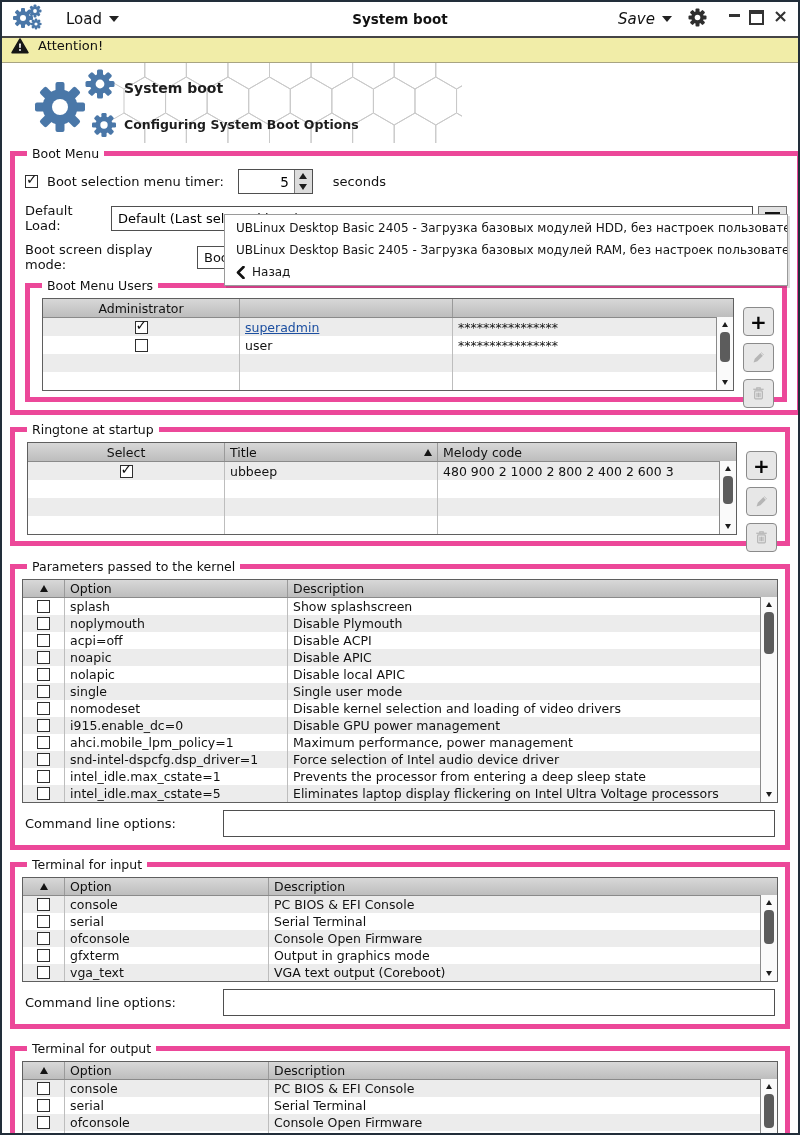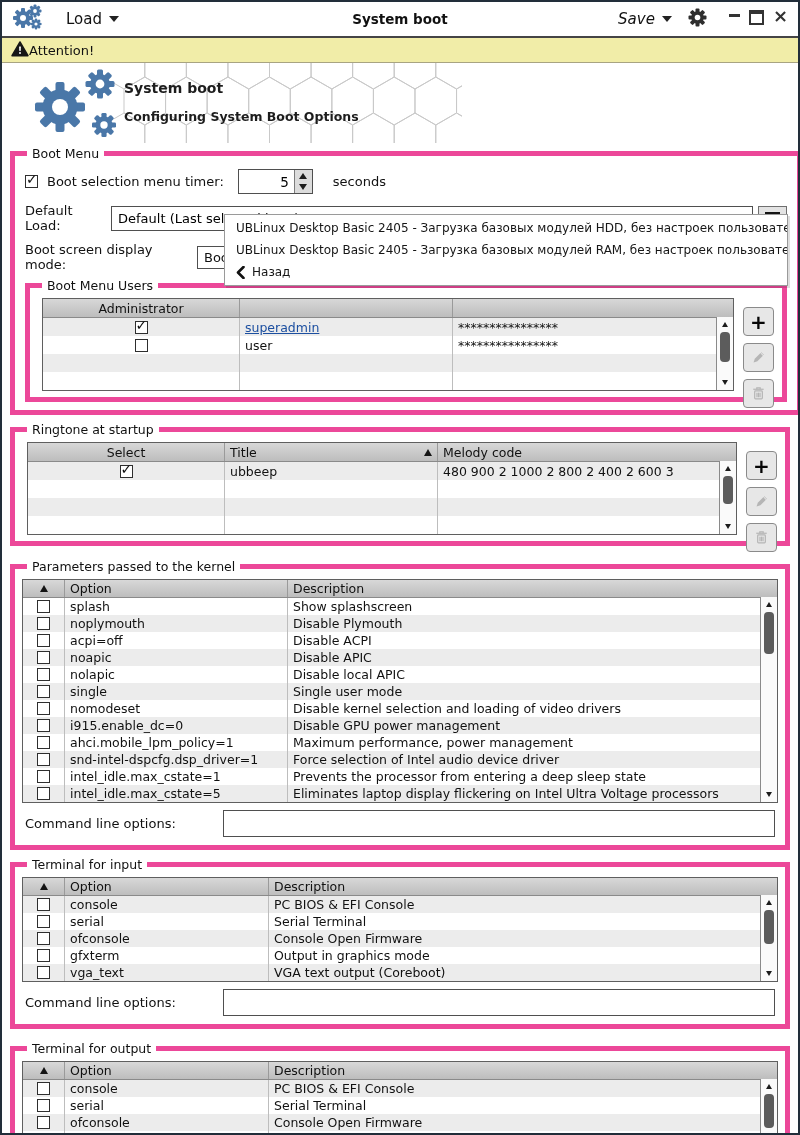--- a/index.html
+++ b/index.html
@@ -11,28 +11,28 @@
   .tb-left { display:flex; align-items:center; gap:24px; z-index:1; }
   .tb-right { margin-left:auto; display:flex; align-items:center; gap:16px; z-index:1;font-style:italic; }
   .menu-item { display:flex; align-items:center; gap:7px; font-size:15px; color:#111; cursor:default; }
   .tri-down-sm { width:0; height:0; border-left:5px solid transparent; border-right:5px solid transparent; border-top:6px solid #222; }
   .win-btns { display:flex; align-items:center; gap:9px; margin-left:6px; }
   .wb-min { width:11px; height:3px; background:#333; margin-bottom:8px; }
   .wb-max { width:11px; height:9px; border:2px solid #333; border-top:4px solid #333; margin-bottom:4px; box-sizing:content-box; }
   .wb-close { font-size:18px; font-weight:bold; color:#333; line-height:14px; margin-top:-6px; }
 
   
-  .warnbar { height:24px; background:#f1eda8; border-bottom:1px solid #a8a482; display:flex; align-items:center; padding:0 9px; font-size:13px; color:#111; }
+  .warnbar { height:24px; background:#f1eda8; border-bottom:1px solid #a8a482; display:flex; align-items:flex-start; gap:9px; padding:0 9px; font-size:13px; color:#111; }
 
   
   .appheader { height:80px; position:relative; background:#fff; }
   .hexes { position:absolute; left:112px; top:0; z-index:0; }
   .bigicon { position:absolute; left:22px; top:4px; z-index:1; }
   .h-title { position:absolute; left:122px; top:17px; font-weight:bold; font-size:14px; color:#1d1d1d; z-index:2; }
-  .h-sub   { position:absolute; left:122px; top:46px; font-weight:bold; font-size:12.5px; color:#1d1d1d; z-index:2; }
+  .h-sub   { position:absolute; left:122px; top:54px; font-weight:bold; font-size:12.5px; color:#1d1d1d; z-index:2; }
 
   
   .content { padding:3px 8px 0; }
   fieldset { border:5px solid #ec4899; margin:0 0 7px 0; padding:3px 6px 6px; position:relative; }
   legend { font-size:12.5px; padding:0 5px; margin-left:6px; color:#111; }
   .frow { display:flex; align-items:center; margin:5px 4px 9px; font-size:13px; color:#111; }
 
   .cb { width:13px; height:13px; border:1.6px solid #2e2e2e; background:#fff; display:inline-block; position:relative; box-sizing:border-box; flex:none; }
   .cb.checked::after { content:"✓"; position:absolute; left:0px; top:-5px; font-size:14px; font-weight:bold; color:#111; }
 

